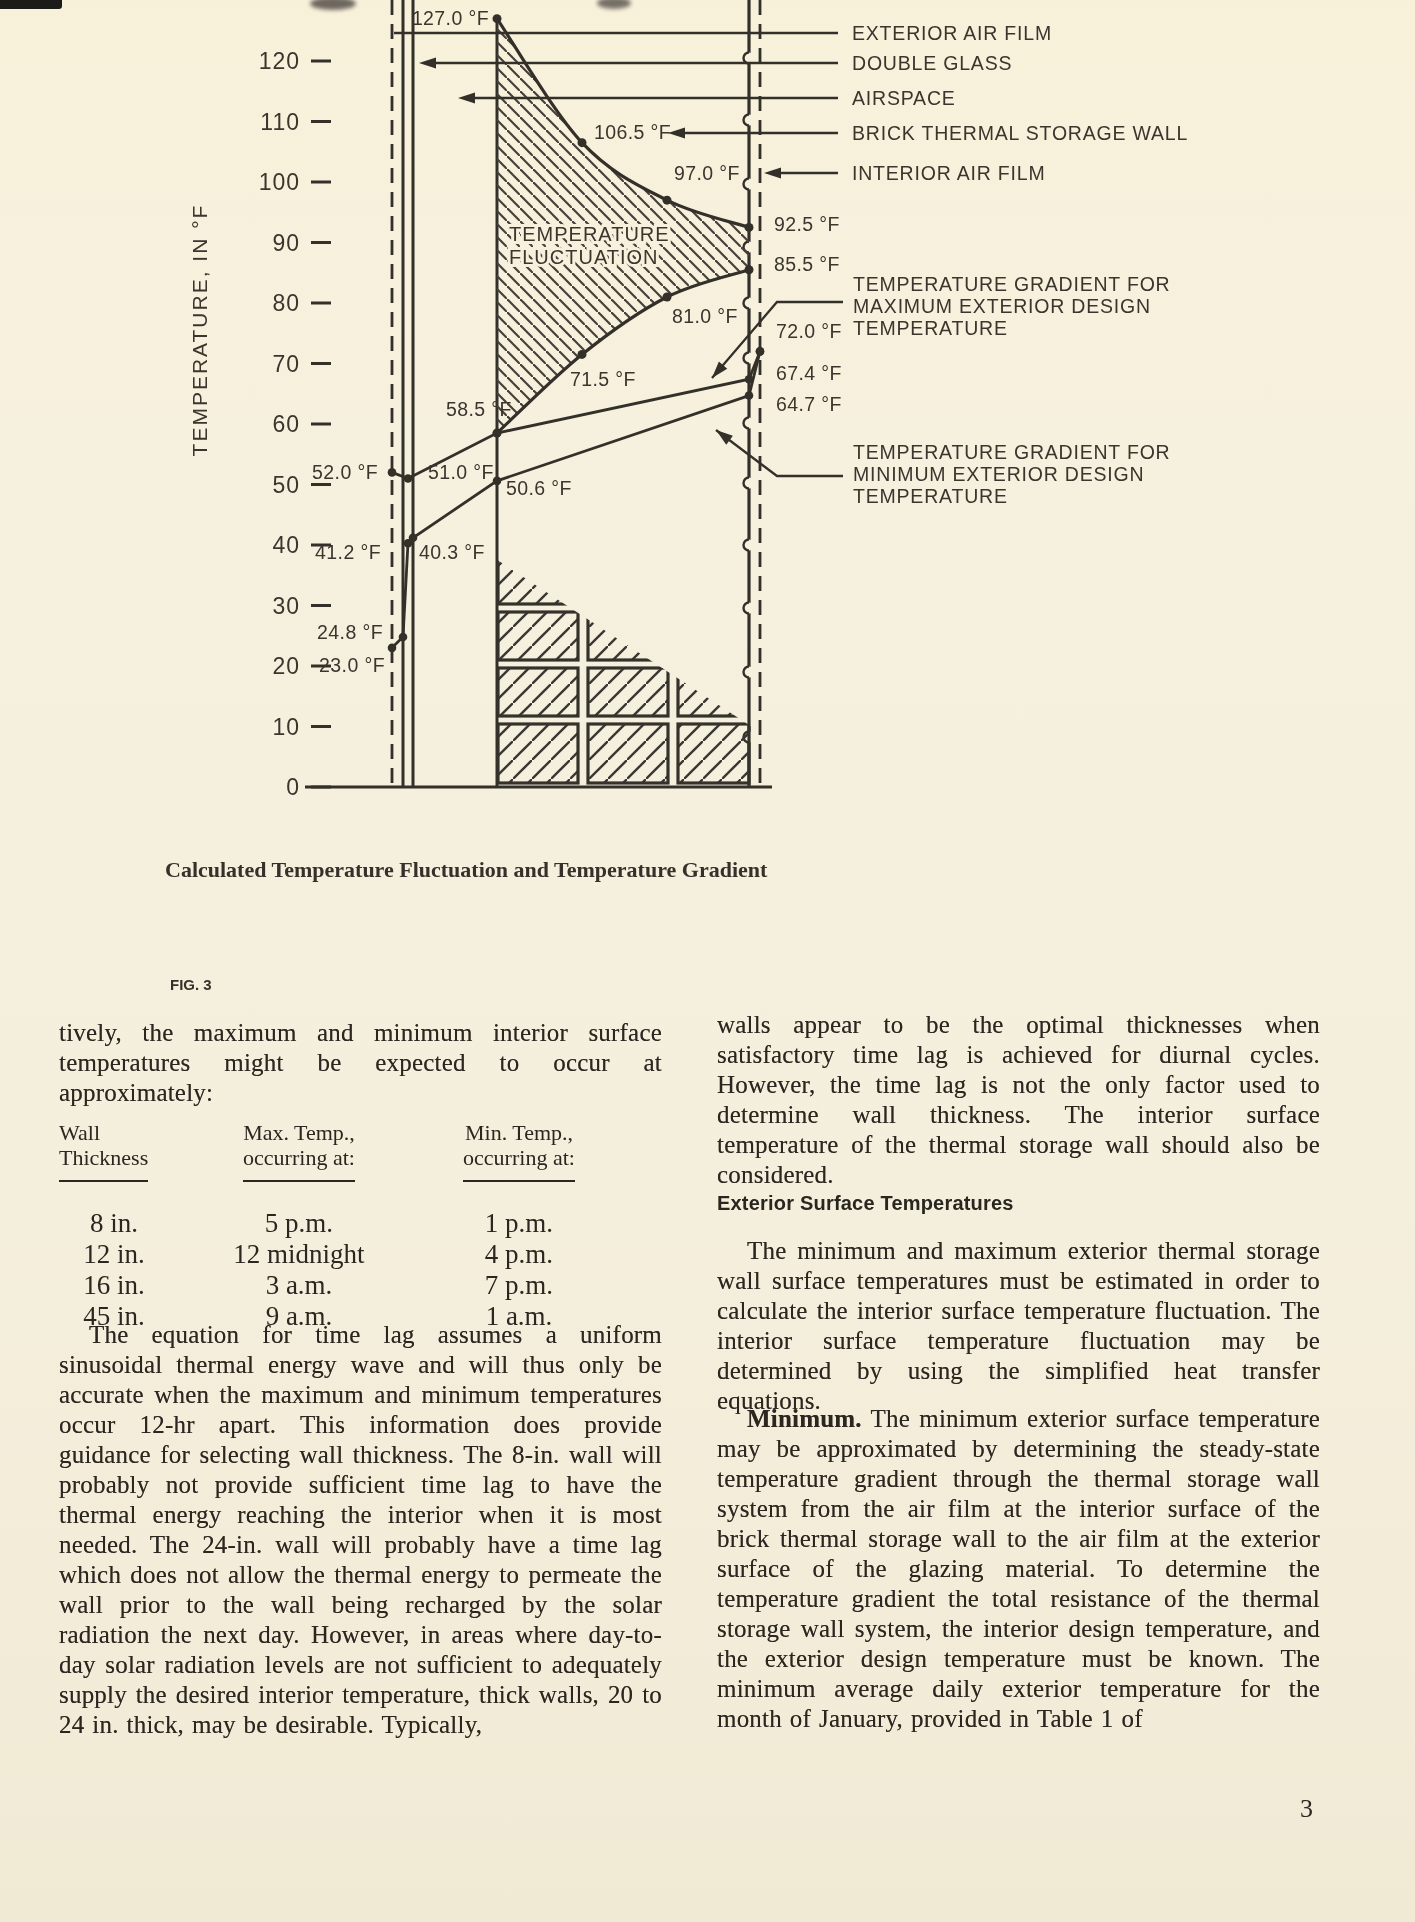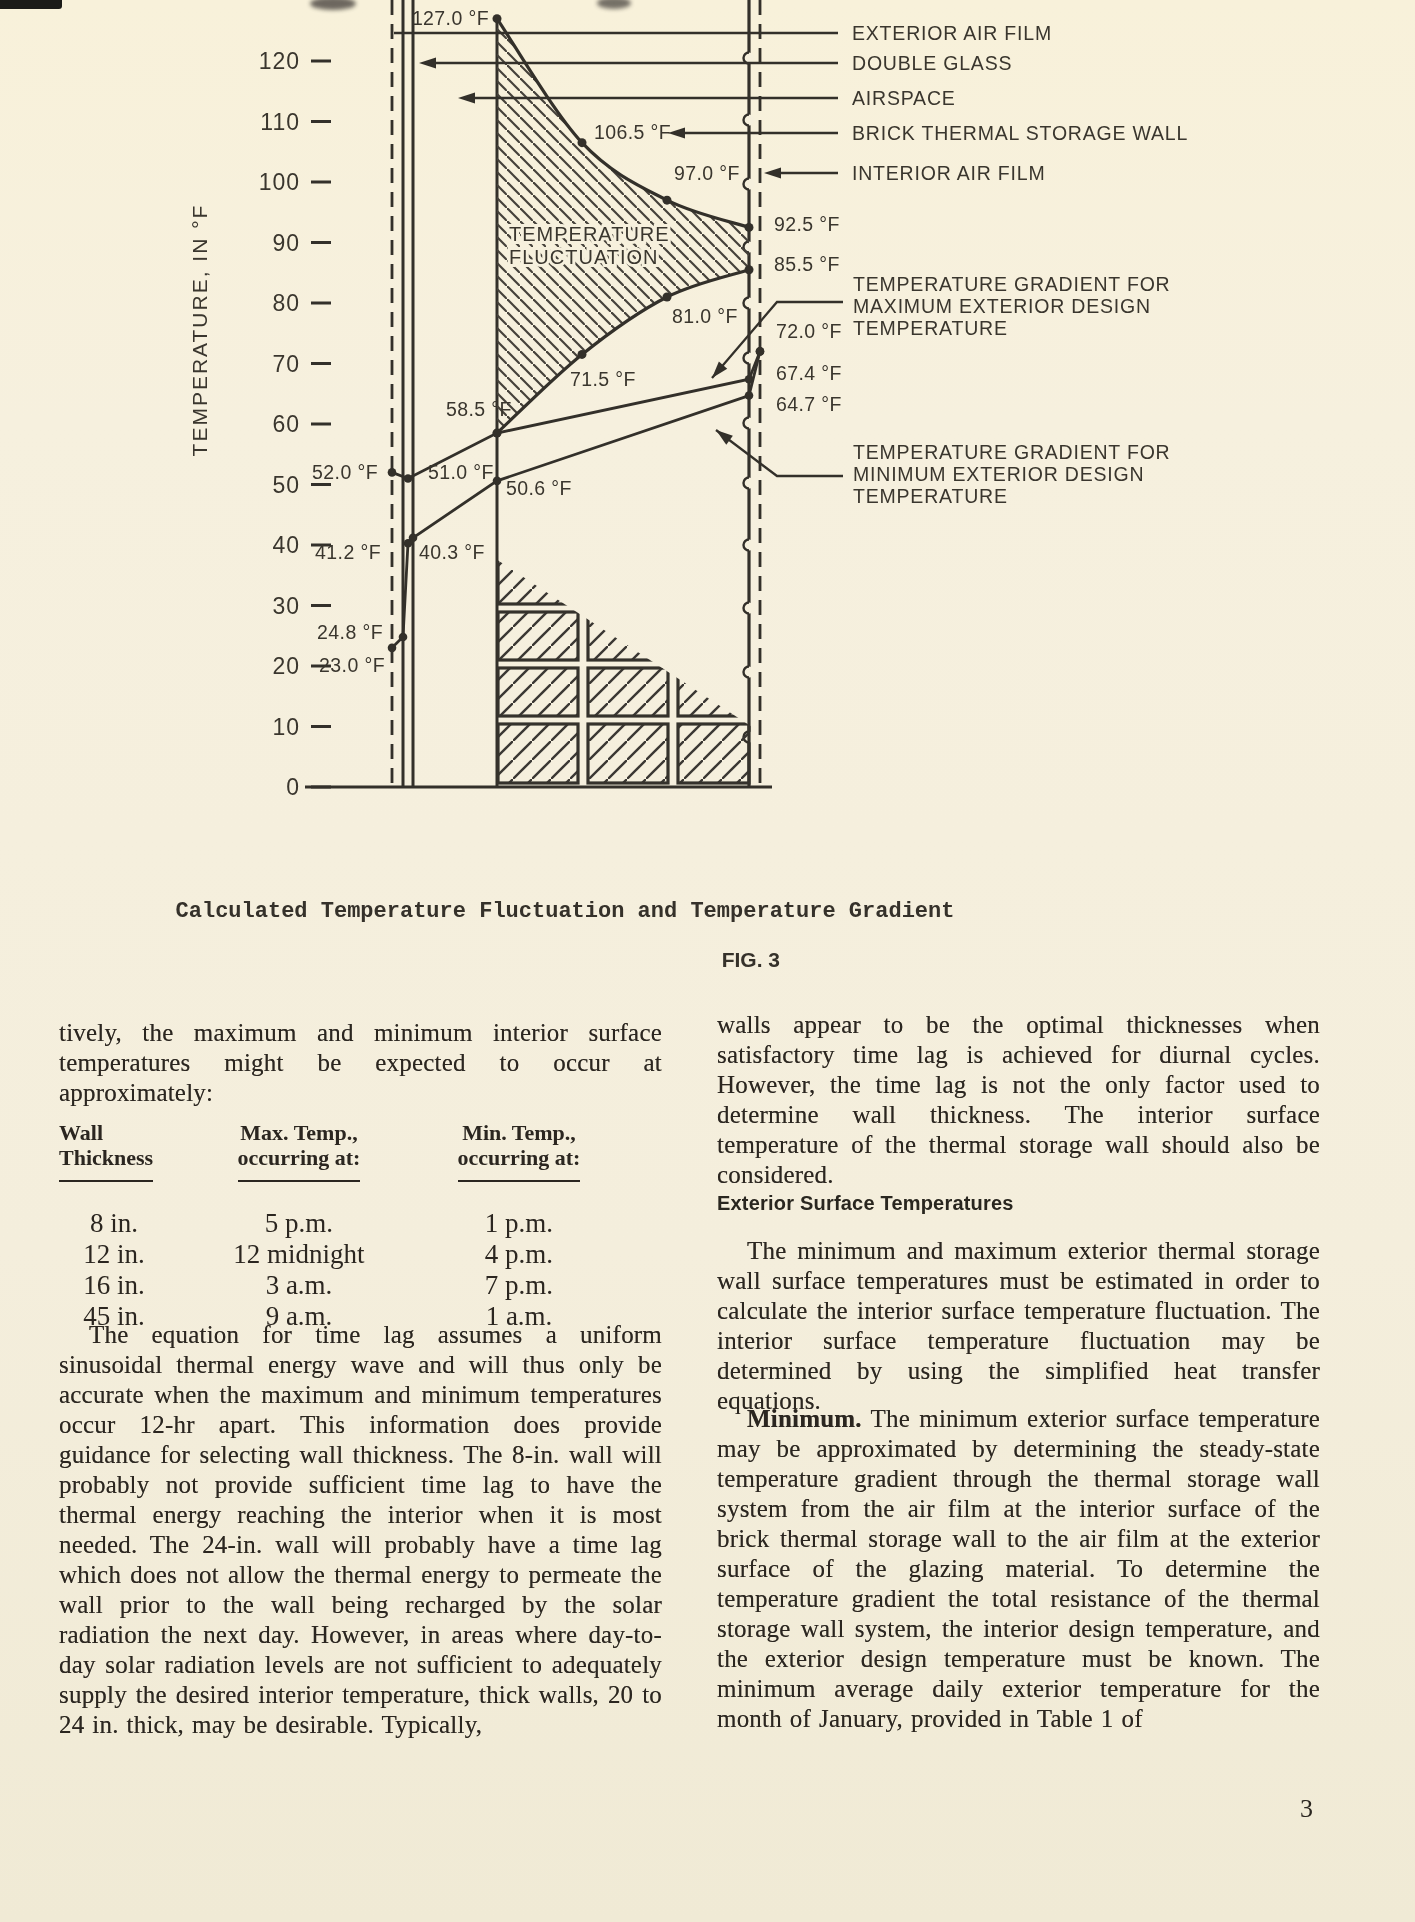--- a/index.html
+++ b/index.html
@@ -2,29 +2,29 @@
 <html><head>
 <meta charset="utf-8">
 <style>
   html,body{margin:0;padding:0;background:#888}
   #page{position:relative;width:1415px;height:1922px;margin:0 auto;overflow:hidden;
     background:linear-gradient(180deg,#f8f1da 0%,#f6f0de 22%,#f4eedc 65%,#f0ead5 100%);
     font-family:"Liberation Serif",serif;color:#2b2620}
   .para{position:absolute;width:603px;font-size:25px;line-height:30px;text-align:justify;
     letter-spacing:.2px;word-spacing:1.5px;text-shadow:0 0 .5px rgba(43,38,32,.55)}
   .ind{text-indent:30px}
-  #fig-caption{position:absolute;left:165px;top:898px;width:800px;text-align:center;
-    font-family:Liberation Mono, monospace;font-weight:bold;font-size:22px;line-height:27px;color:#35312a}
-  #fig-label{position:absolute;left:170px;top:948px;width:610px;text-align:right;
-    font-family:"Liberation Sans",sans-serif;font-weight:bold;font-size:21px;color:#35312a}
+  #fig-caption{position:absolute;left:165px;top:856px;width:800px;
+    font-family:Liberation Serif, serif;font-weight:bold;font-size:22px;line-height:27px;color:#35312a}
+  #fig-label{position:absolute;left:170px;top:976px;width:610px;text-align:left;
+    font-family:"Liberation Sans",sans-serif;font-weight:bold;font-size:15px;color:#35312a}
   #heading{position:absolute;left:717px;top:1192px;font-family:"Liberation Sans",sans-serif;
     font-weight:bold;font-size:20px;color:#29261f;letter-spacing:.2px}
   #tbl{position:absolute;left:59px;top:1120px;width:601px}
   #tbl-head,#tbl-body{display:grid;grid-template-columns:110px 260px 180px}
-  #tbl-head{font-weight:bold;font-size:22px;line-height:25px}
+  #tbl-head{font-weight:normal;font-size:22px;line-height:25px}
   .th .ul{border-bottom:2.5px solid #2b2620;padding-bottom:10px;display:inline-block}
   .th.c1,.th.c2{text-align:center}
   #tbl-body{font-size:27px;line-height:31px;margin-top:26px}
   .td{text-align:center}
   #page-num{position:absolute;left:1300px;top:1794px;font-size:26px}
   #figure-svg{position:absolute;left:0;top:0}
   #figure-svg text{fill:#3a362e;font-family:"Liberation Sans",sans-serif}
   #figure-svg .tick{font-size:23px;letter-spacing:1px}
   #figure-svg .ylab{font-size:21px;letter-spacing:2px}
   #figure-svg .call{font-size:19.5px;letter-spacing:.8px}

